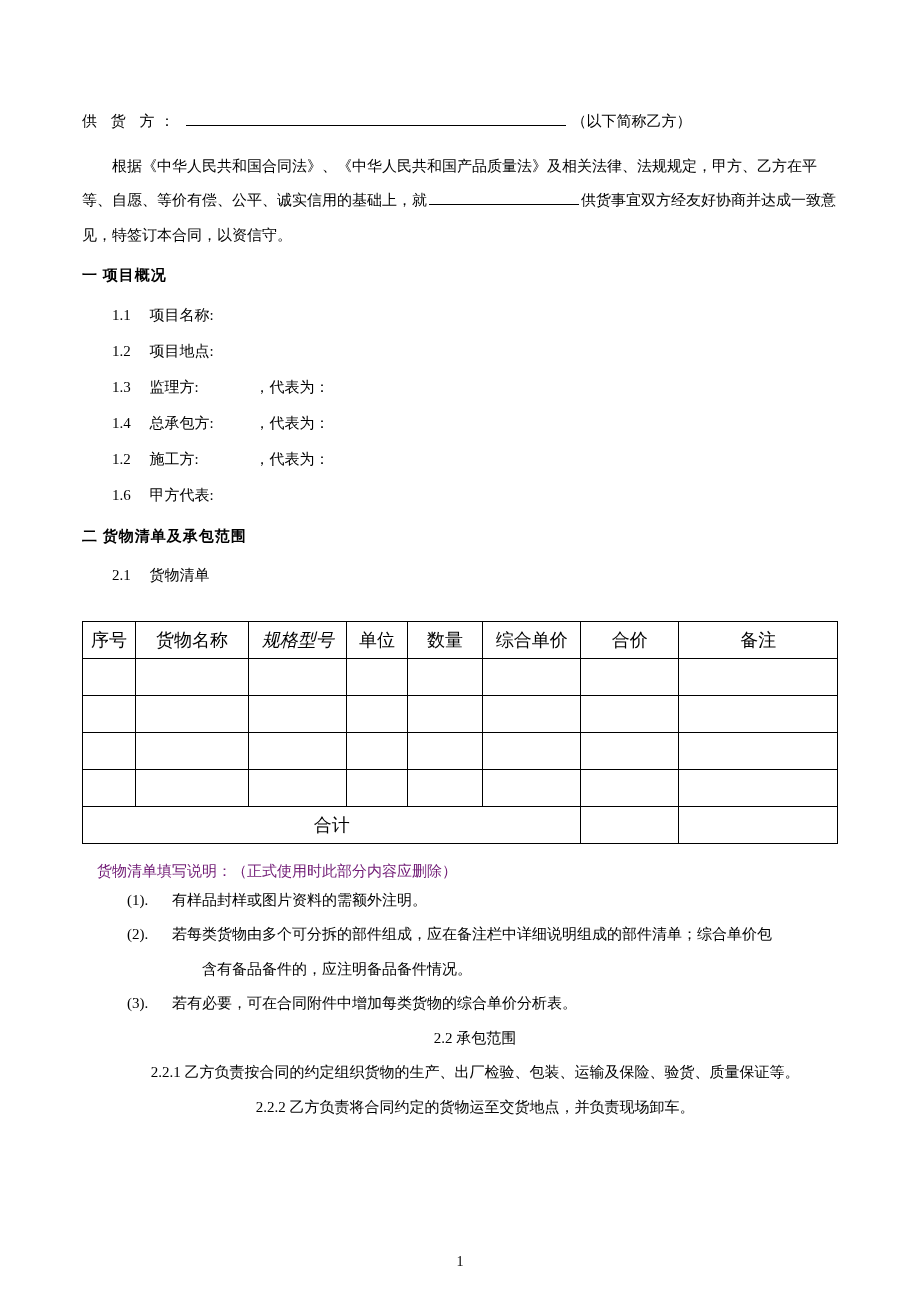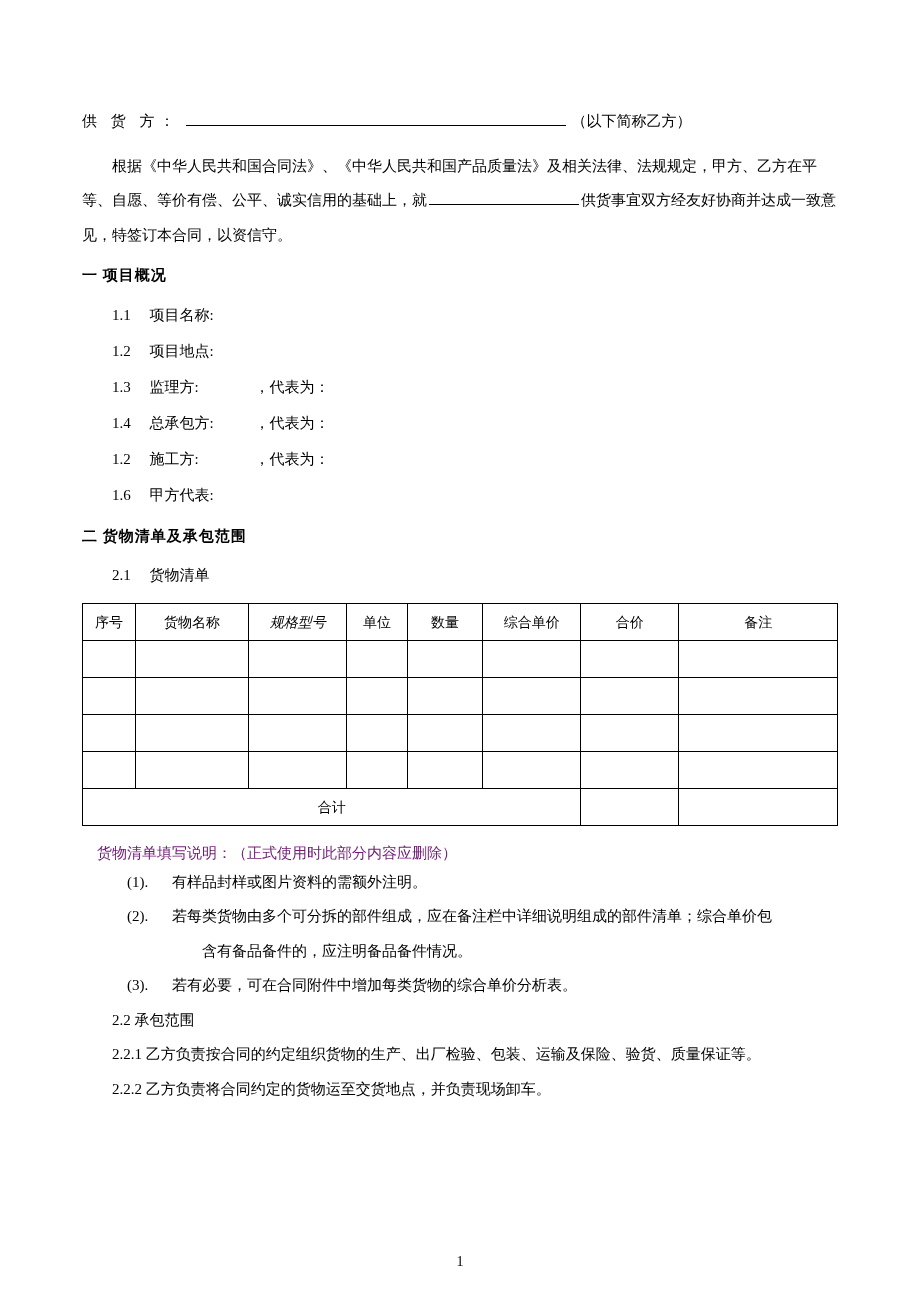--- a/index.html
+++ b/index.html
@@ -65,22 +65,22 @@
   .sub-list .lbl {
     width: 7em;
     flex-shrink: 0;
   }
   .rep {
     flex-shrink: 0;
   }
   table.goods {
     border-collapse: collapse;
     width: 100%;
-    margin-top: 10px;
-    font-size: 14px;
+    margin-top: 28px;
+    font-size: 18px;
   }
   table.goods th, table.goods td {
     border: 1px solid #000;
     height: 36px;
     text-align: center;
     font-weight: normal;
     padding: 0 4px;
   }
   .col-seq   { width: 7%; }
   .col-name  { width: 15%; }
@@ -110,20 +110,21 @@
   .instr-txt {
     flex: 1;
   }
   .instr-txt .cont {
     display: block;
     padding-left: 2em;
   }
   .scope {
     padding-left: 2em;
     line-height: 2.3;
+    text-align: center;
   }
   .pagenum {
     position: absolute;
     bottom: 30px;
     left: 0;
     right: 0;
     text-align: center;
     font-size: 14px;
   }
 </style>

